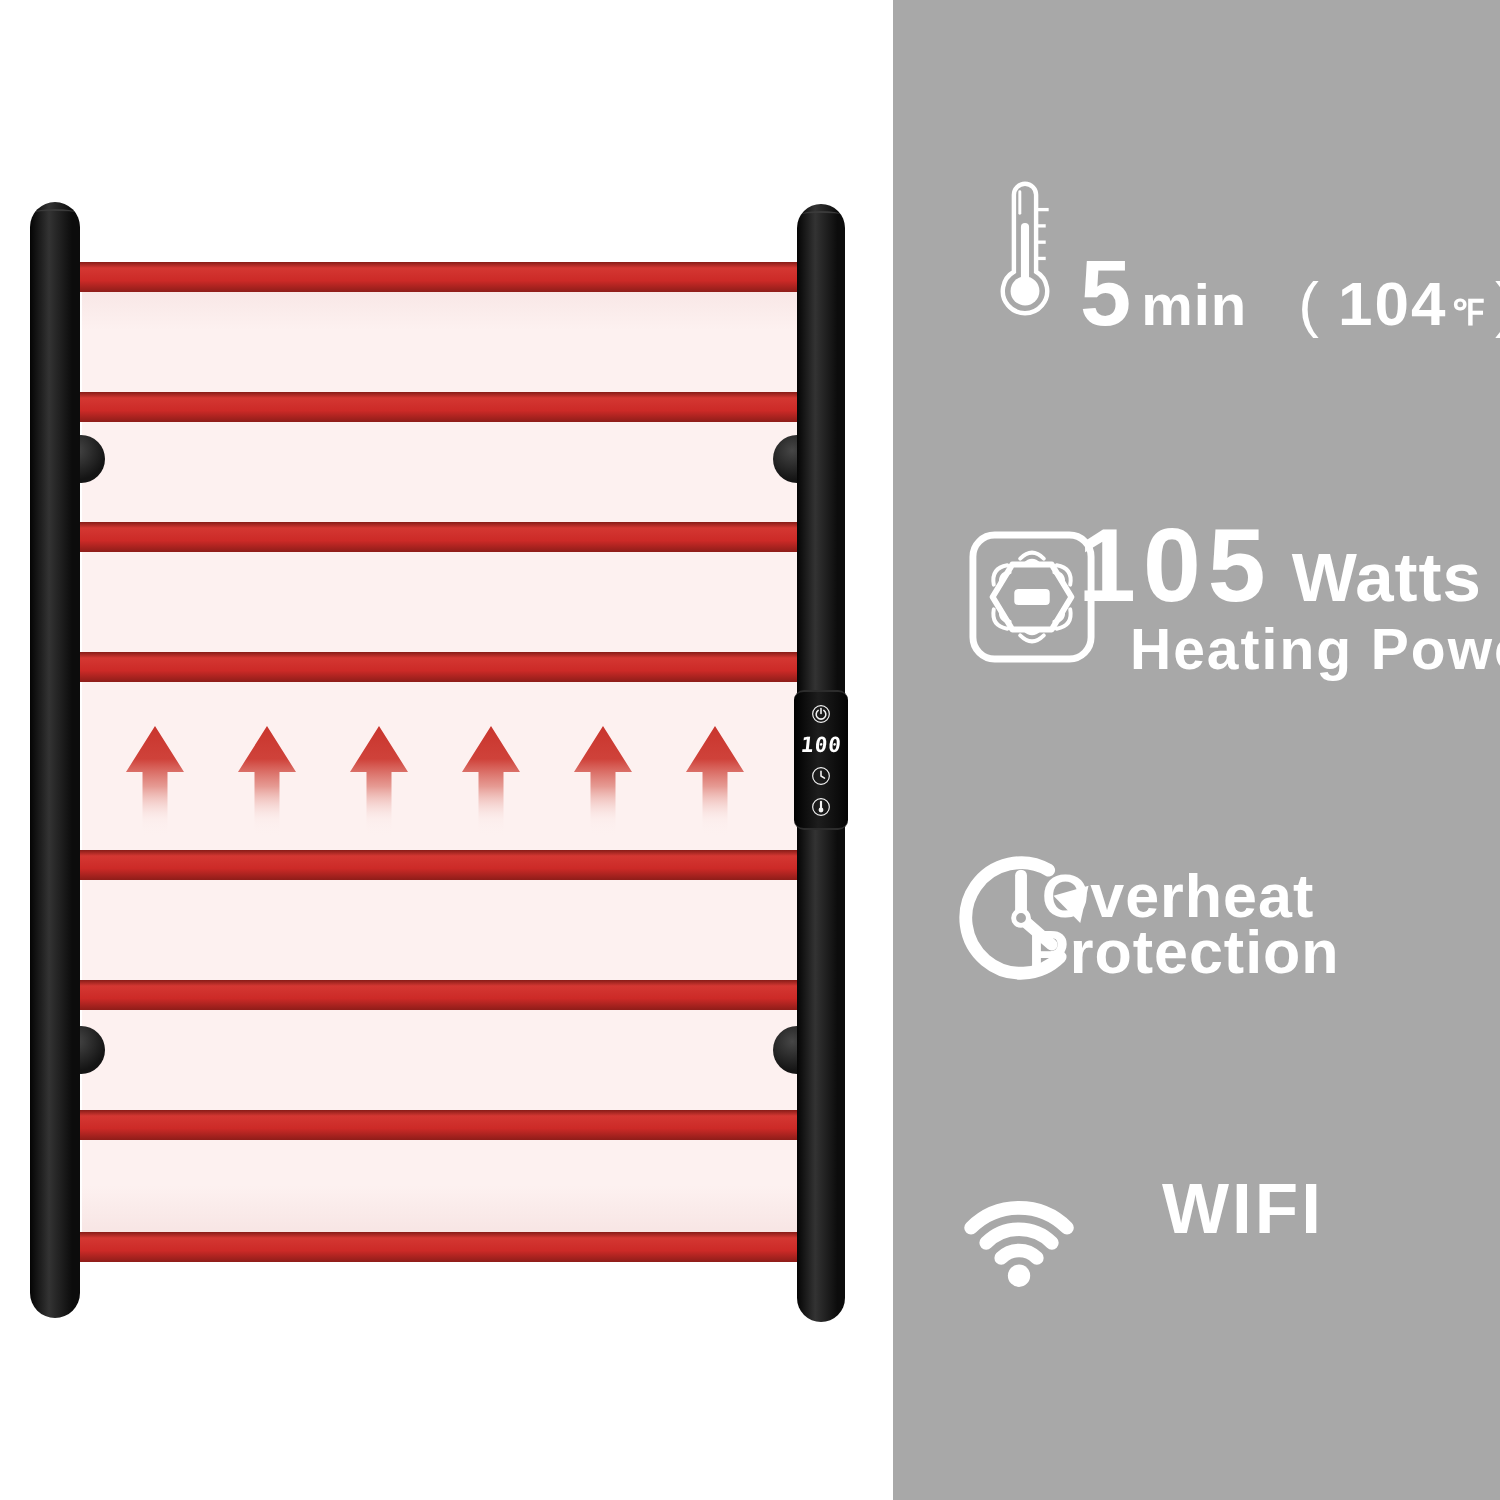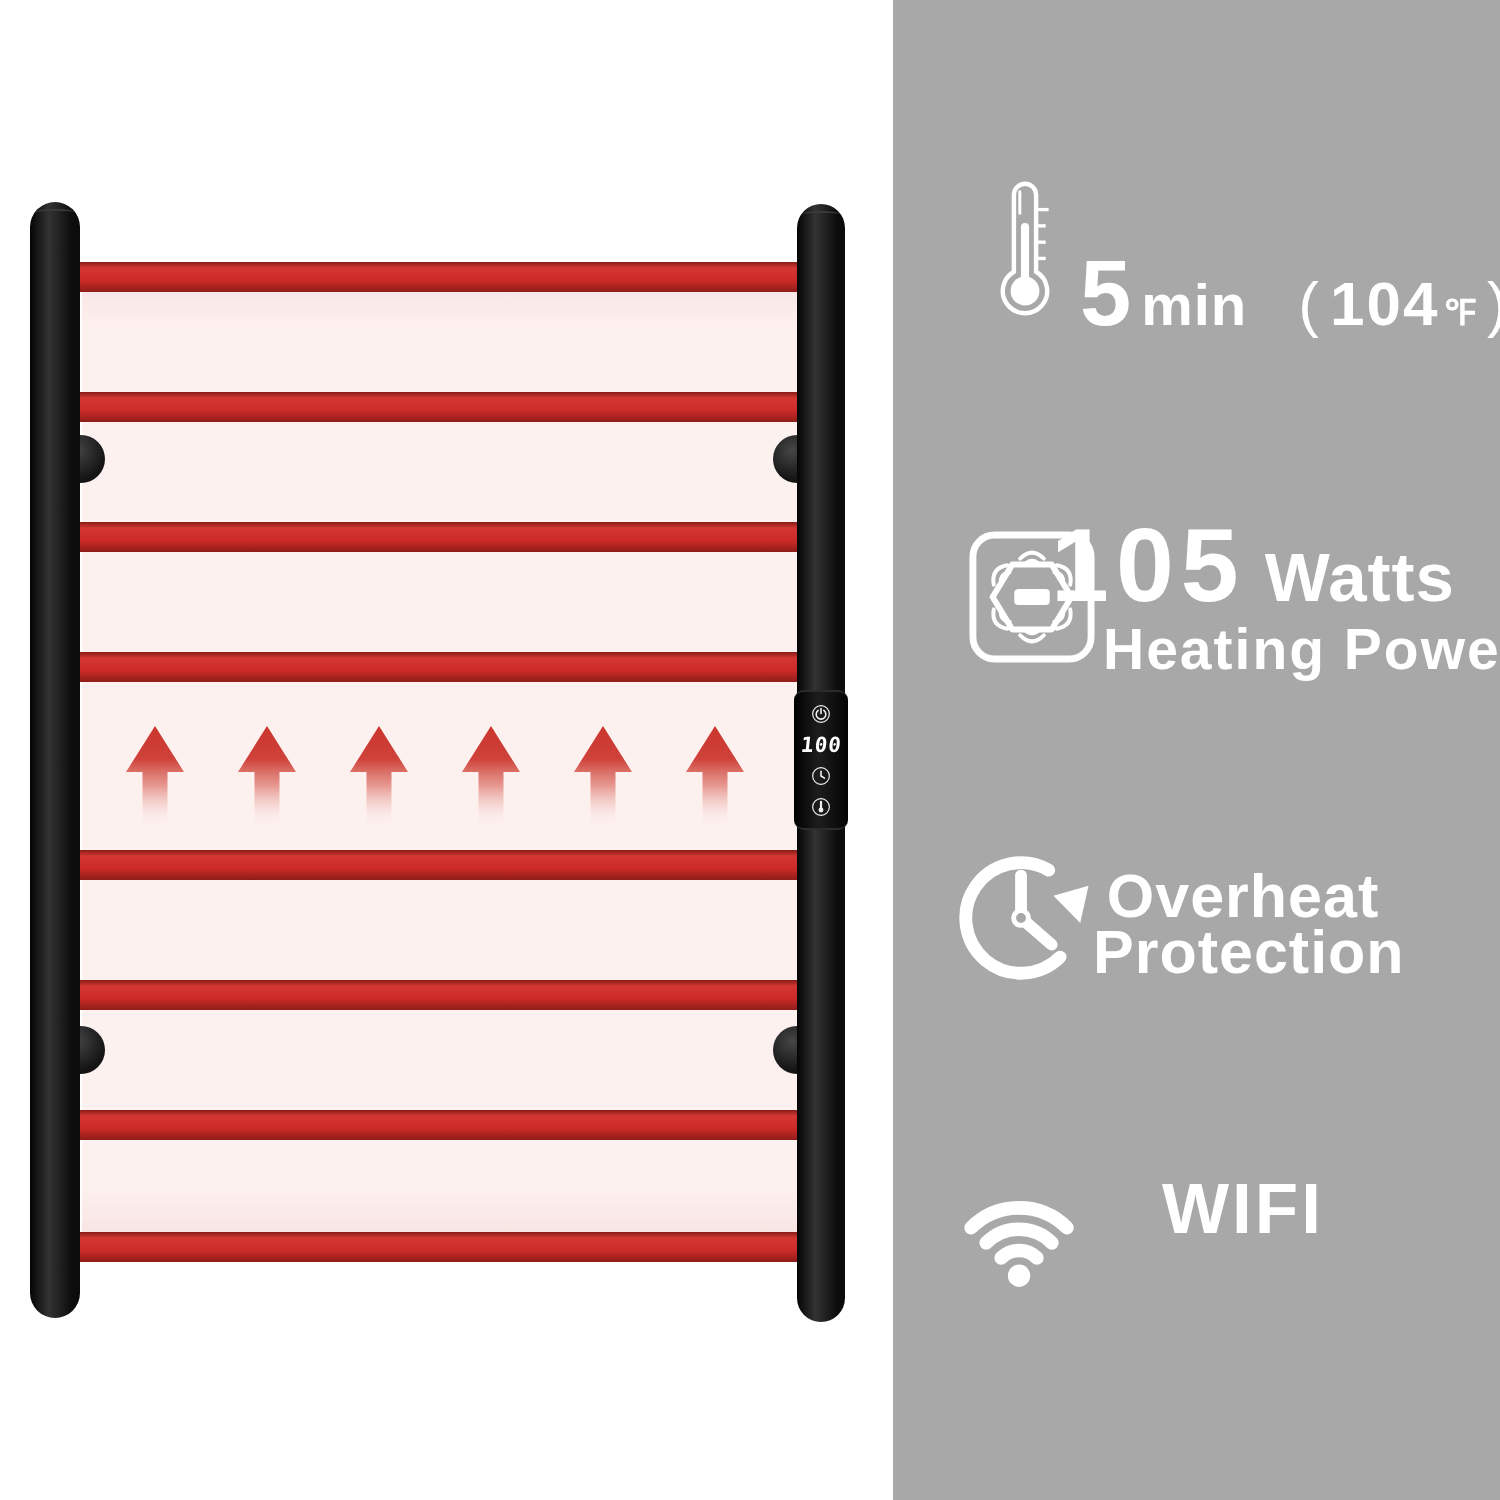--- a/index.html
+++ b/index.html
@@ -68,30 +68,30 @@
   .i-wifi   { left:956px; top:1176px; width:128px; height:118px; }
 
   .f1-text {
     position:absolute; left:1080px; top:247px; display:flex; align-items:baseline;
     white-space:nowrap; font-weight:bold;
   }
   .f1-text .big   { font-size:92px; line-height:1; }
   .f1-text .unit  { font-size:58px; line-height:1; margin-left:10px; letter-spacing:1px; }
   .f1-text .paren { font-size:62px; line-height:1; font-weight:normal; padding:0 11px; }
   .f1-text .paren.open { margin-left:40px; }
-  .f1-text .nval  { font-size:62px; line-height:1; letter-spacing:2px; }
+  .f1-text .nval  { font-size:62px; line-height:1; letter-spacing:2px;margin-left:8px; }
   .f1-text .ndeg  { font-size:36px; line-height:1; margin-left:5px; }
 
-  .f2-text { position:absolute; left:1103px; top:513px; width:300px; text-align:center; font-weight:bold; }
+  .f2-text { position:absolute; left:1130px; top:513px; width:300px; text-align:center; font-weight:bold; }
   .f2-line1 { display:flex; align-items:baseline; justify-content:center; white-space:nowrap; }
   .f2-line1 .big  { font-size:104px; line-height:1; letter-spacing:7px; }
   .f2-line1 .unit { font-size:69px;  line-height:1; margin-left:19px; letter-spacing:1px; }
   .f2-line2 { font-size:57px; line-height:1; letter-spacing:2px; margin-top:4px; white-space:nowrap; }
 
-  .f3-text { position:absolute; left:1093px; top:868px; width:300px; text-align:center;
+  .f3-text { position:absolute; left:1028px; top:868px; width:300px; text-align:center;
     font-weight:bold; font-size:61px; line-height:56px; letter-spacing:1px; }
   .f4-text { position:absolute; left:1093px; top:1178px; width:300px; text-align:center; font-weight:bold; }
   .f4-line1 { font-size:71px; line-height:62px; letter-spacing:3px; }
   .f4-line2 { font-size:58px; line-height:52px; letter-spacing:1px; }
 </style>
 </head>
 <body>
 
 <div class="canvas">
 

